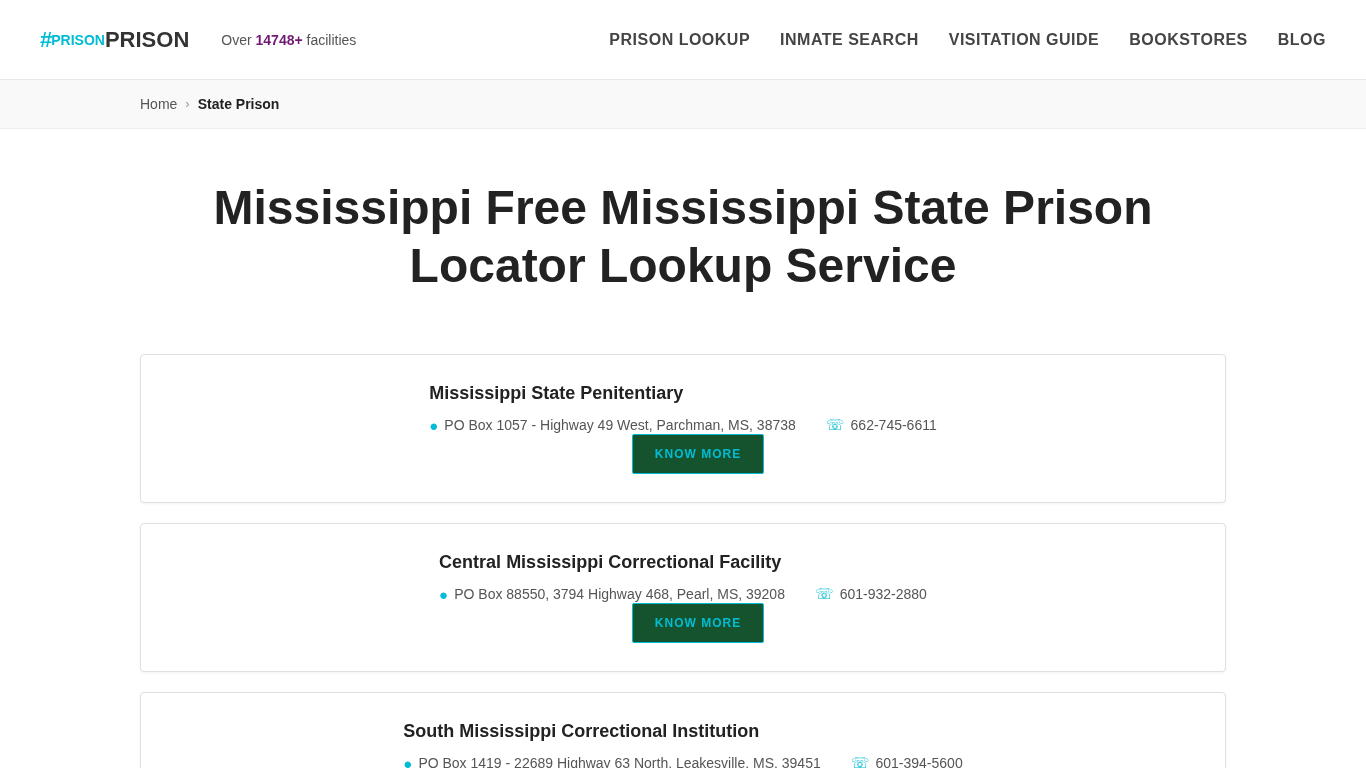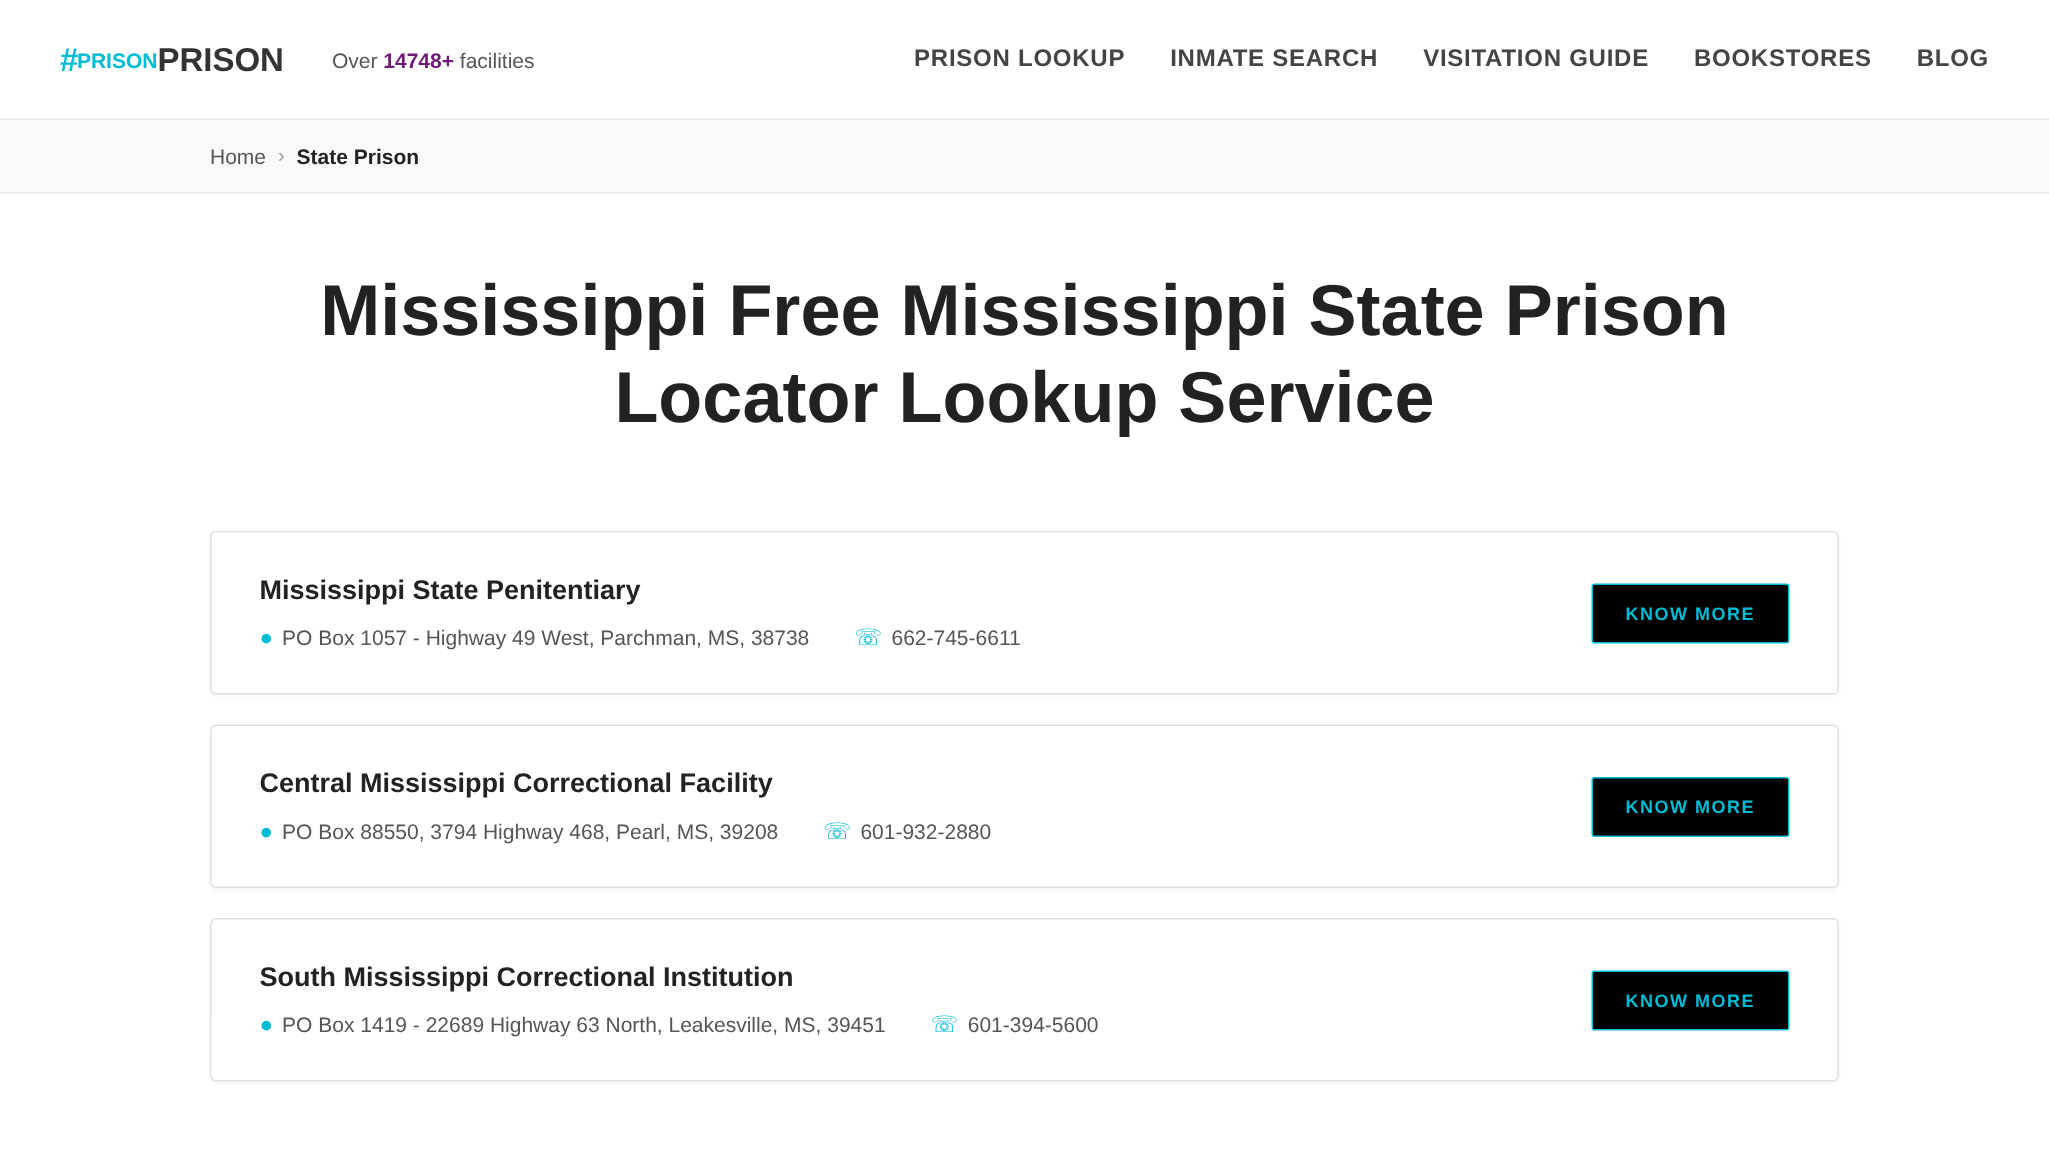--- a/index.html
+++ b/index.html
@@ -117,20 +117,21 @@
     .facility-card {
       background: #fff;
       border: 1px solid #e0e0e0;
       border-radius: 4px;
       padding: 28px 32px;
       margin-bottom: 20px;
       display: flex;
       align-items: center;
       justify-content: space-between;
       box-shadow: 0 1px 3px rgba(0,0,0,0.05);
+      flex-direction: column;
     }
     .facility-info {
       flex: 1;
     }
     .facility-name {
       font-size: 18px;
       font-weight: 700;
       color: #222;
       margin-bottom: 12px;
     }
@@ -145,21 +146,21 @@
       align-items: center;
       gap: 6px;
       color: #555;
       font-size: 14px;
     }
     .detail-icon {
       color: #00bcd4;
       font-size: 15px;
     }
     .know-more-btn {
-      background: #000000;
+      background: #14532d;
       color: #00bcd4;
       border: 1.5px solid #00bcd4;
       padding: 12px 22px;
       font-size: 12px;
       font-weight: 700;
       letter-spacing: 1px;
       text-transform: uppercase;
       cursor: pointer;
       border-radius: 2px;
       white-space: nowrap;

